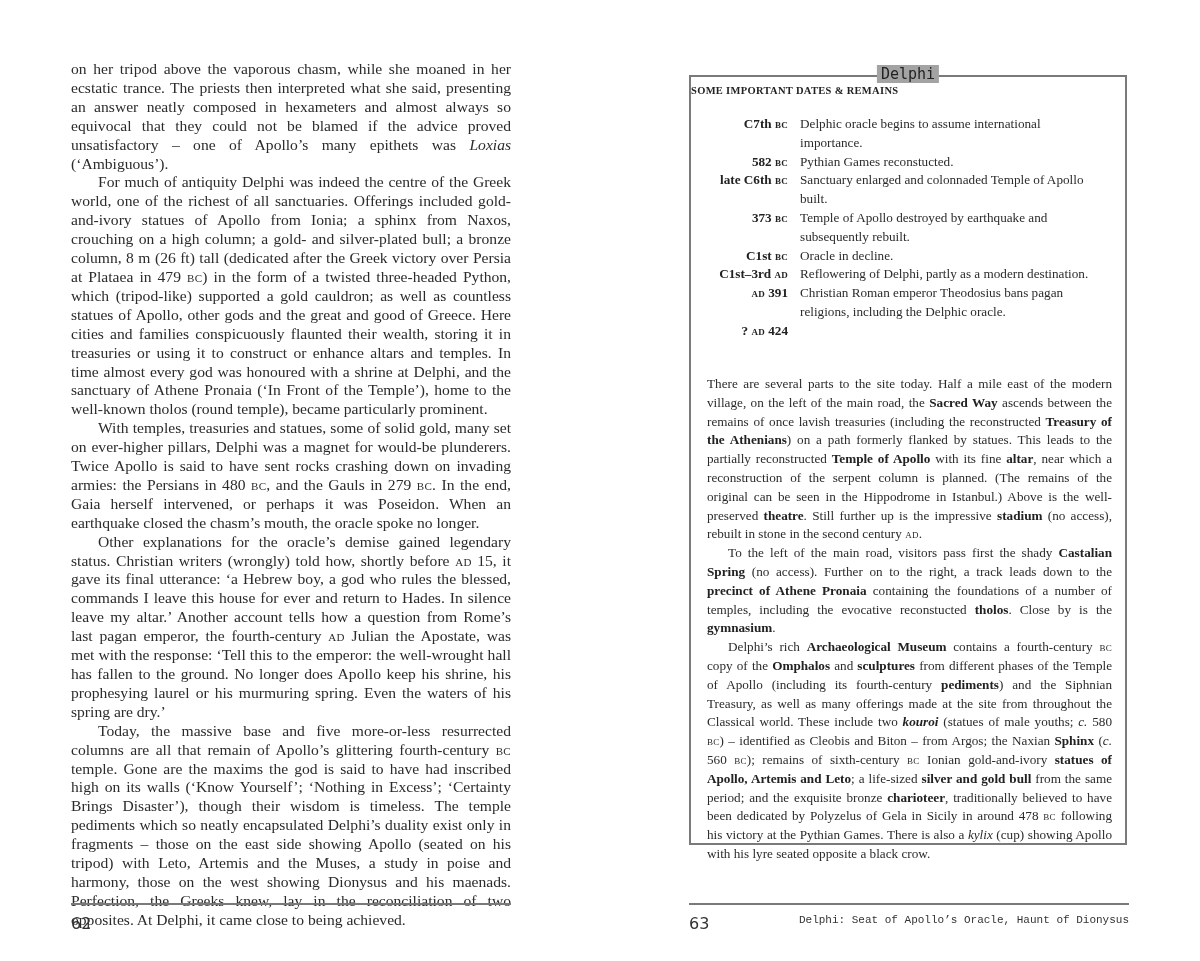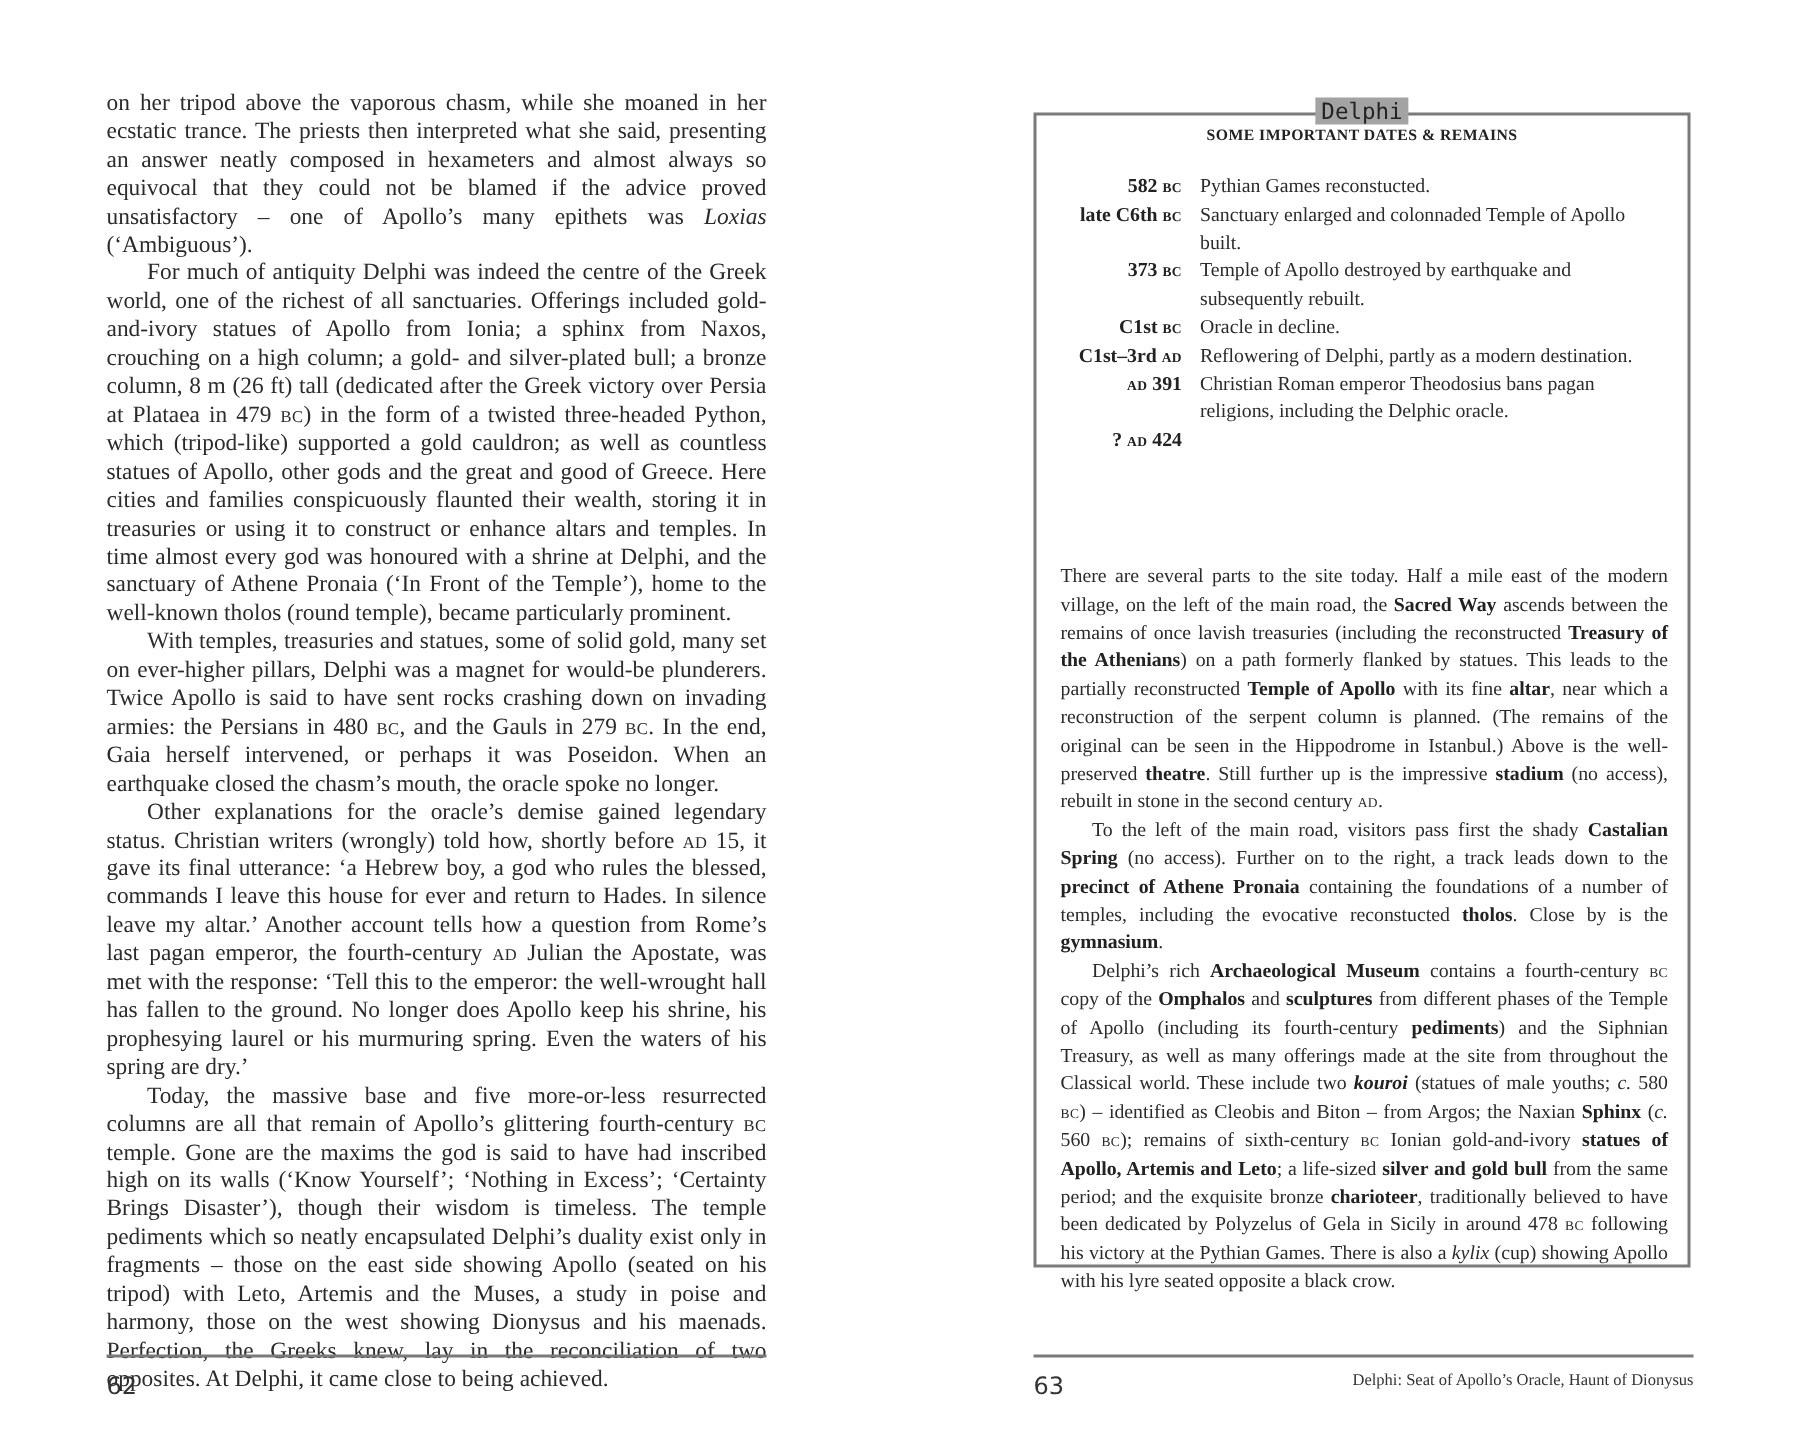--- a/index.html
+++ b/index.html
@@ -13,58 +13,62 @@
   .left-page p { margin: 0; font-family: Liberation Serif, serif; font-size: 15.6px;
                  line-height: 18.9px; text-align: justify; hyphens: auto; }
   .left-page p.indent { text-indent: 27px; }
 
   
   .box { position: absolute; left: 689px; top: 75px; width: 438px; height: 770px;
          border: 2px solid #7a7a7a; border-top-width: 2px; box-sizing: border-box; }
   .box-title { position: absolute; left: 50%; top: -12px; transform: translateX(-50%);
                background: #a3a3a3; padding: 0 4px; font-family: "DejaVu Sans Mono", "Liberation Mono", monospace;
                font-size: 15px; color: #222; line-height: 18px; }
-  .box-subtitle { text-align: center; margin-top: 8px; font-family: "Liberation Serif", serif;
+  .box-subtitle { margin-top: 8px; font-family: "Liberation Serif", serif;
                   font-weight: bold; font-size: 10.5px; letter-spacing: 0.03em; color: #222; }
   .dates { margin-top: 19px; font-family: "Liberation Serif", serif; font-size: 13.2px; line-height: 18.8px; }
   .date-row { display: flex; }
   .date-key { width: 97px; text-align: right; font-weight: bold; flex: none; color: #222; }
   .date-key .sc { font-weight: bold; }
   .date-val { margin-left: 12px; width: 300px; }
   .box-text { position: absolute; left: 16px; top: 298px; width: 405px; }
   .box-text p { margin: 0; font-family: "Liberation Serif", serif; font-size: 13.2px; line-height: 18.8px;
                 text-align: justify; hyphens: auto; }
   .box-text p.indent { text-indent: 21px; }
 
   
   .rule { position: absolute; height: 2px; background: #7a7a7a; }
   .rule-left { left: 71px; top: 903px; width: 440px; }
   .rule-right { left: 689px; top: 903px; width: 440px; }
   .folio { position: absolute; top: 914px; font-family: "DejaVu Sans", "Liberation Sans", sans-serif;
            font-size: 16px; color: #333; }
   .folio-left { left: 71px; }
   .folio-right { left: 689px; }
-  .running-head { position: absolute; top: 914px; right: 71px; font-family: Liberation Serif, serif;
+  .running-head { position: absolute; top: 914px; right: 71px; font-family: Liberation Mono, monospace;
                   font-size: 11px; color: #333; }
 </style>
 </head>
 <body>
 
 <div class="left-page" id="left-body">
     <p><span>on her tripod above the vaporous chasm, while she moaned in her ecstatic trance. The priests then interpreted what she said, presenting an answer neatly composed in hexameters and almost always so equivocal that they could not be blamed if the advice proved unsatisfactory – one of Apollo’s many epithets was </span><i>Loxias</i><span> (‘Ambiguous’).</span></p>
     <p class="indent"><span>For much of antiquity Delphi was indeed the centre of the Greek world, one of the richest of all sanctuaries. Offerings included gold-and-ivory statues of Apollo from Ionia; a sphinx from Naxos, crouching on a high column; a gold- and silver-plated bull; a bronze column, 8 m (26 ft) tall (dedicated after the Greek victory over Persia at Plataea in 479 </span><span class="sc">BC</span><span>) in the form of a twisted three-headed Python, which (tripod-like) supported a gold cauldron; as well as countless statues of Apollo, other gods and the great and good of Greece. Here cities and families conspicuously flaunted their wealth, storing it in treasuries or using it to construct or enhance altars and temples. In time almost every god was honoured with a shrine at Delphi, and the sanctuary of Athene Pronaia (‘In Front of the Temple’), home to the well-known tholos (round temple), became particularly prominent.</span></p>
     <p class="indent"><span>With temples, treasuries and statues, some of solid gold, many set on ever-higher pillars, Delphi was a magnet for would-be plunderers. Twice Apollo is said to have sent rocks crashing down on invading armies: the Persians in 480 </span><span class="sc">BC</span><span>, and the Gauls in 279 </span><span class="sc">BC</span><span>. In the end, Gaia herself intervened, or perhaps it was Poseidon. When an earthquake closed the chasm’s mouth, the oracle spoke no longer.</span></p>
     <p class="indent"><span>Other explanations for the oracle’s demise gained legendary status. Christian writers (wrongly) told how, shortly before </span><span class="sc">AD</span><span> 15, it gave its final utterance: ‘a Hebrew boy, a god who rules the blessed, commands I leave this house for ever and return to Hades. In silence leave my altar.’ Another account tells how a question from Rome’s last pagan emperor, the fourth-century </span><span class="sc">AD</span><span> Julian the Apostate, was met with the response: ‘Tell this to the emperor: the well-wrought hall has fallen to the ground. No longer does Apollo keep his shrine, his prophesying laurel or his murmuring spring. Even the waters of his spring are dry.’</span></p>
     <p class="indent"><span>Today, the massive base and five more-or-less resurrected columns are all that remain of Apollo’s glittering fourth-century </span><span class="sc">BC</span><span> temple. Gone are the maxims the god is said to have had inscribed high on its walls (‘Know Yourself’; ‘Nothing in Excess’; ‘Certainty Brings Disaster’), though their wisdom is timeless. The temple pediments which so neatly encapsulated Delphi’s duality exist only in fragments – those on the east side showing Apollo (seated on his tripod) with Leto, Artemis and the Muses, a study in poise and harmony, those on the west showing Dionysus and his maenads. Perfection, the Greeks knew, lay in the reconciliation of two opposites. At Delphi, it came close to being achieved.</span></p>
   </div>
 
 <div class="box">
   <div class="box-title">Delphi</div>
   <div class="box-subtitle">SOME IMPORTANT DATES &amp; REMAINS</div>
   <div class="dates" id="dates">
+      <div class="date-row">
+        <div class="date-key">C7th <span class="sc">BC</span></div>
+        <div class="date-val">Delphic oracle begins to assume international importance.</div>
+      </div>
       <div class="date-row">
         <div class="date-key">582 <span class="sc">BC</span></div>
         <div class="date-val">Pythian Games reconstucted.</div>
       </div>
       <div class="date-row">
         <div class="date-key">late C6th <span class="sc">BC</span></div>
         <div class="date-val">Sanctuary enlarged and colonnaded Temple of Apollo built.</div>
       </div>
       <div class="date-row">
         <div class="date-key">373 <span class="sc">BC</span></div>

